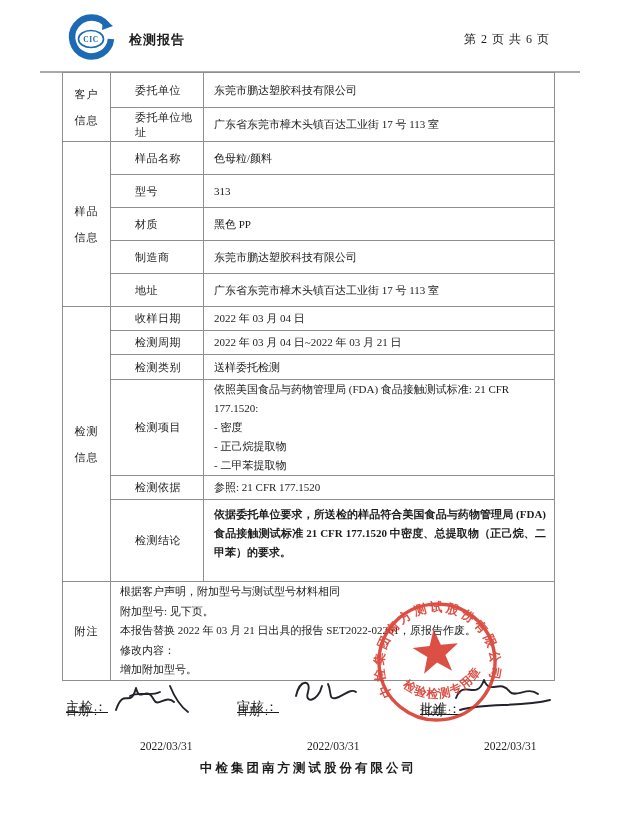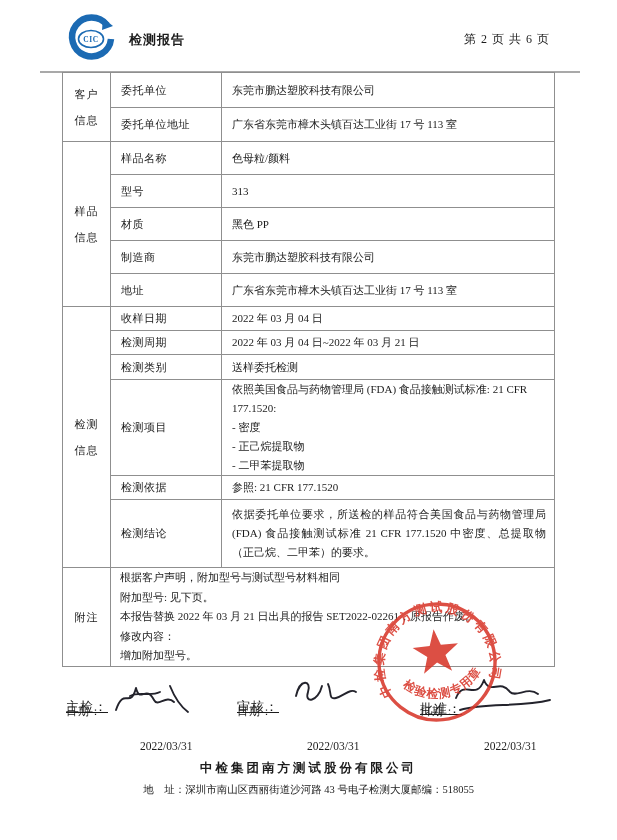--- a/index.html
+++ b/index.html
@@ -18,24 +18,24 @@
   .logo{position:absolute;left:64px;top:14px;width:54px;height:50px;}
   .hdr-title{position:absolute;left:129px;top:31px;font-size:13px;font-weight:bold;letter-spacing:1px;}
   .hdr-no{position:absolute;left:235px;top:31px;font-size:12px;font-weight:bold;}
   .hdr-page{position:absolute;left:464px;top:31px;font-size:12px;font-weight:normal;letter-spacing:1px;}
   .hdr-rule{position:absolute;left:40px;top:71px;width:540px;height:2px;background:#a9a9a9;}
 
   
   table.report{position:absolute;left:62px;top:72px;width:493px;border-collapse:collapse;table-layout:fixed;}
   table.report td{border:1px solid var(--border_gray);font-size:11px;vertical-align:middle;overflow:hidden;}
   td.sec{width:48px;text-align:center;line-height:26px;white-space:pre-line;letter-spacing:1px;}
-  td.fld{width:111px;padding-left:10px;letter-spacing:.5px;}
+  td.fld{width:93px;padding-left:24px;letter-spacing:.5px;}
   td.val{padding-left:10px;padding-right:8px;}
   .preline{white-space:pre-line;line-height:19px;}
-  td.val.wrap{line-height:19px;text-align:justify;padding-top:5px;padding-bottom:5px;}
+  td.val.wrap{line-height:19px;text-align:justify;padding-top:5px;padding-bottom:19px;font-weight:bold;}
   td.notes-val{padding-left:9px;line-height:19.5px;white-space:pre-line;vertical-align:middle;}
 
   
   .stamp{position:absolute;left:372px;top:596px;width:130px;height:132px;opacity:.88;transform:rotate(-6deg);pointer-events:none;}
   .stamp text{fill:var(--seal_red);font-family:"Liberation Serif","DejaVu Serif",serif;font-weight:bold;}
 
   
   .sig-label{position:absolute;font-size:13px;letter-spacing:1px;text-decoration:underline;}
   .sig-date-label{position:absolute;font-size:11px;top:704px;letter-spacing:1px;}
   .sig-date-val{position:absolute;font-size:11.5px;top:740px;}
@@ -177,17 +177,14 @@
     <text font-size="12.5" letter-spacing="3">
       <textPath href="#ringPath" startOffset="1%">中检集团南方测试股份有限公司</textPath>
     </text>
     <polygon fill="#d8372b" points="65,33 70.6,49.2 87.8,49.6 74.1,60 79.1,76.4 65,66.6 50.9,76.4 55.9,60 42.2,49.6 59.4,49.2"></polygon>
     <text font-size="12" letter-spacing="1">
       <textPath href="#bannerPath" startOffset="4%">检验检测专用章</textPath>
     </text>
   </svg>
 
   <div class="footer-company">中检集团南方测试股份有限公司</div>
-  <div class="footer-line l1">
-    <span>地　址：</span><span>深圳市南山区西丽街道沙河路 43 号电子检测大厦</span><span class="gap"></span><span>邮编：</span><span>518055</span>
-  </div>
 
 </div>
 
 </body></html>

